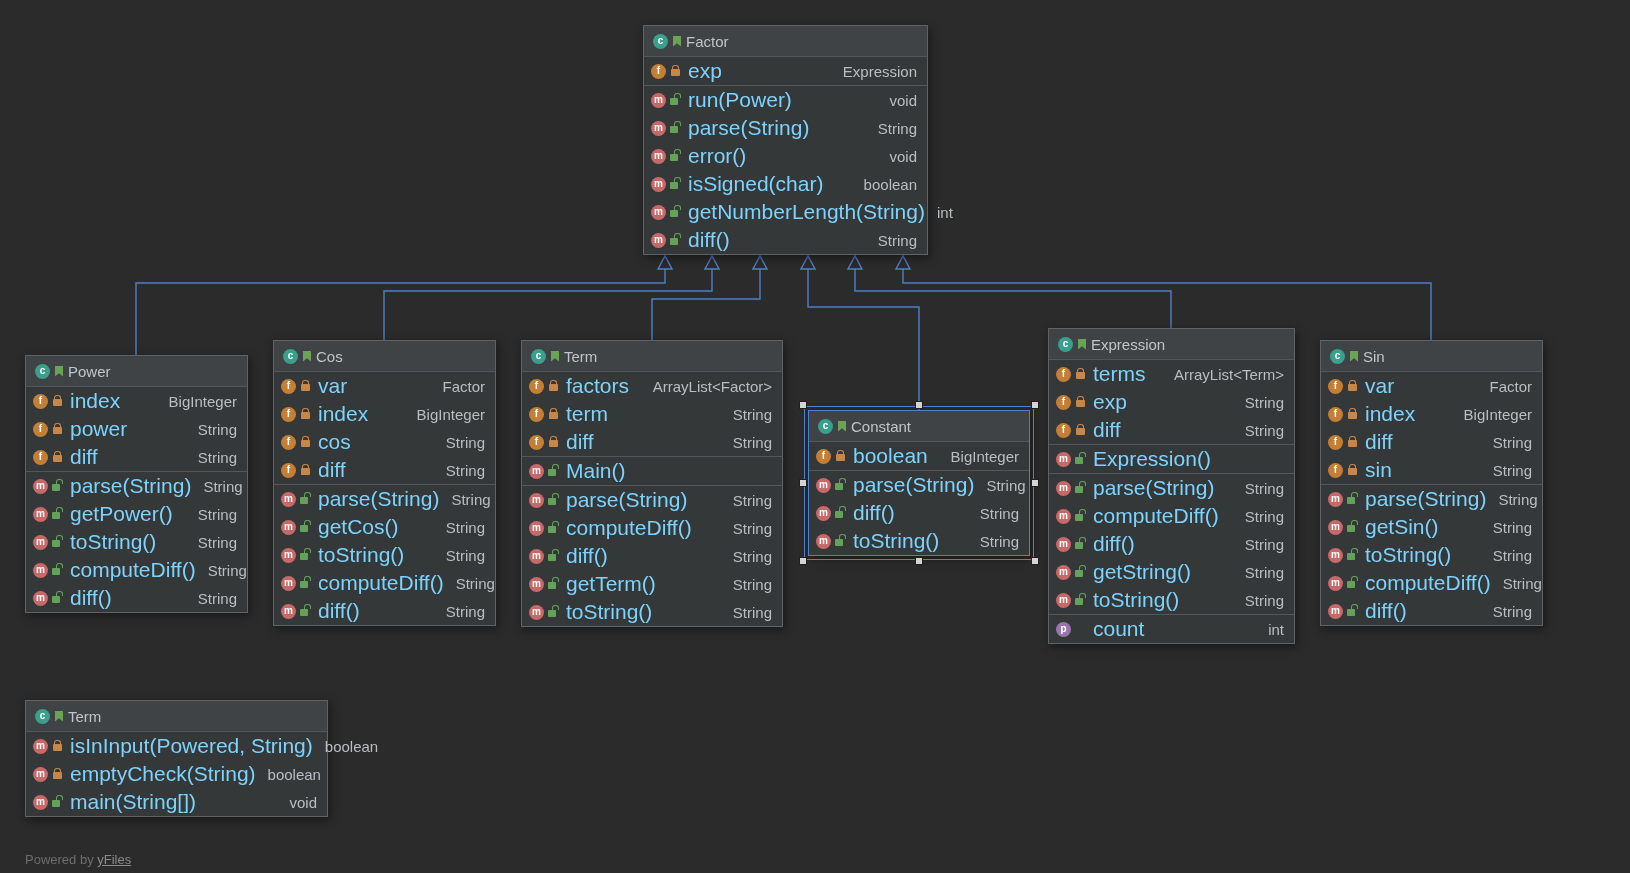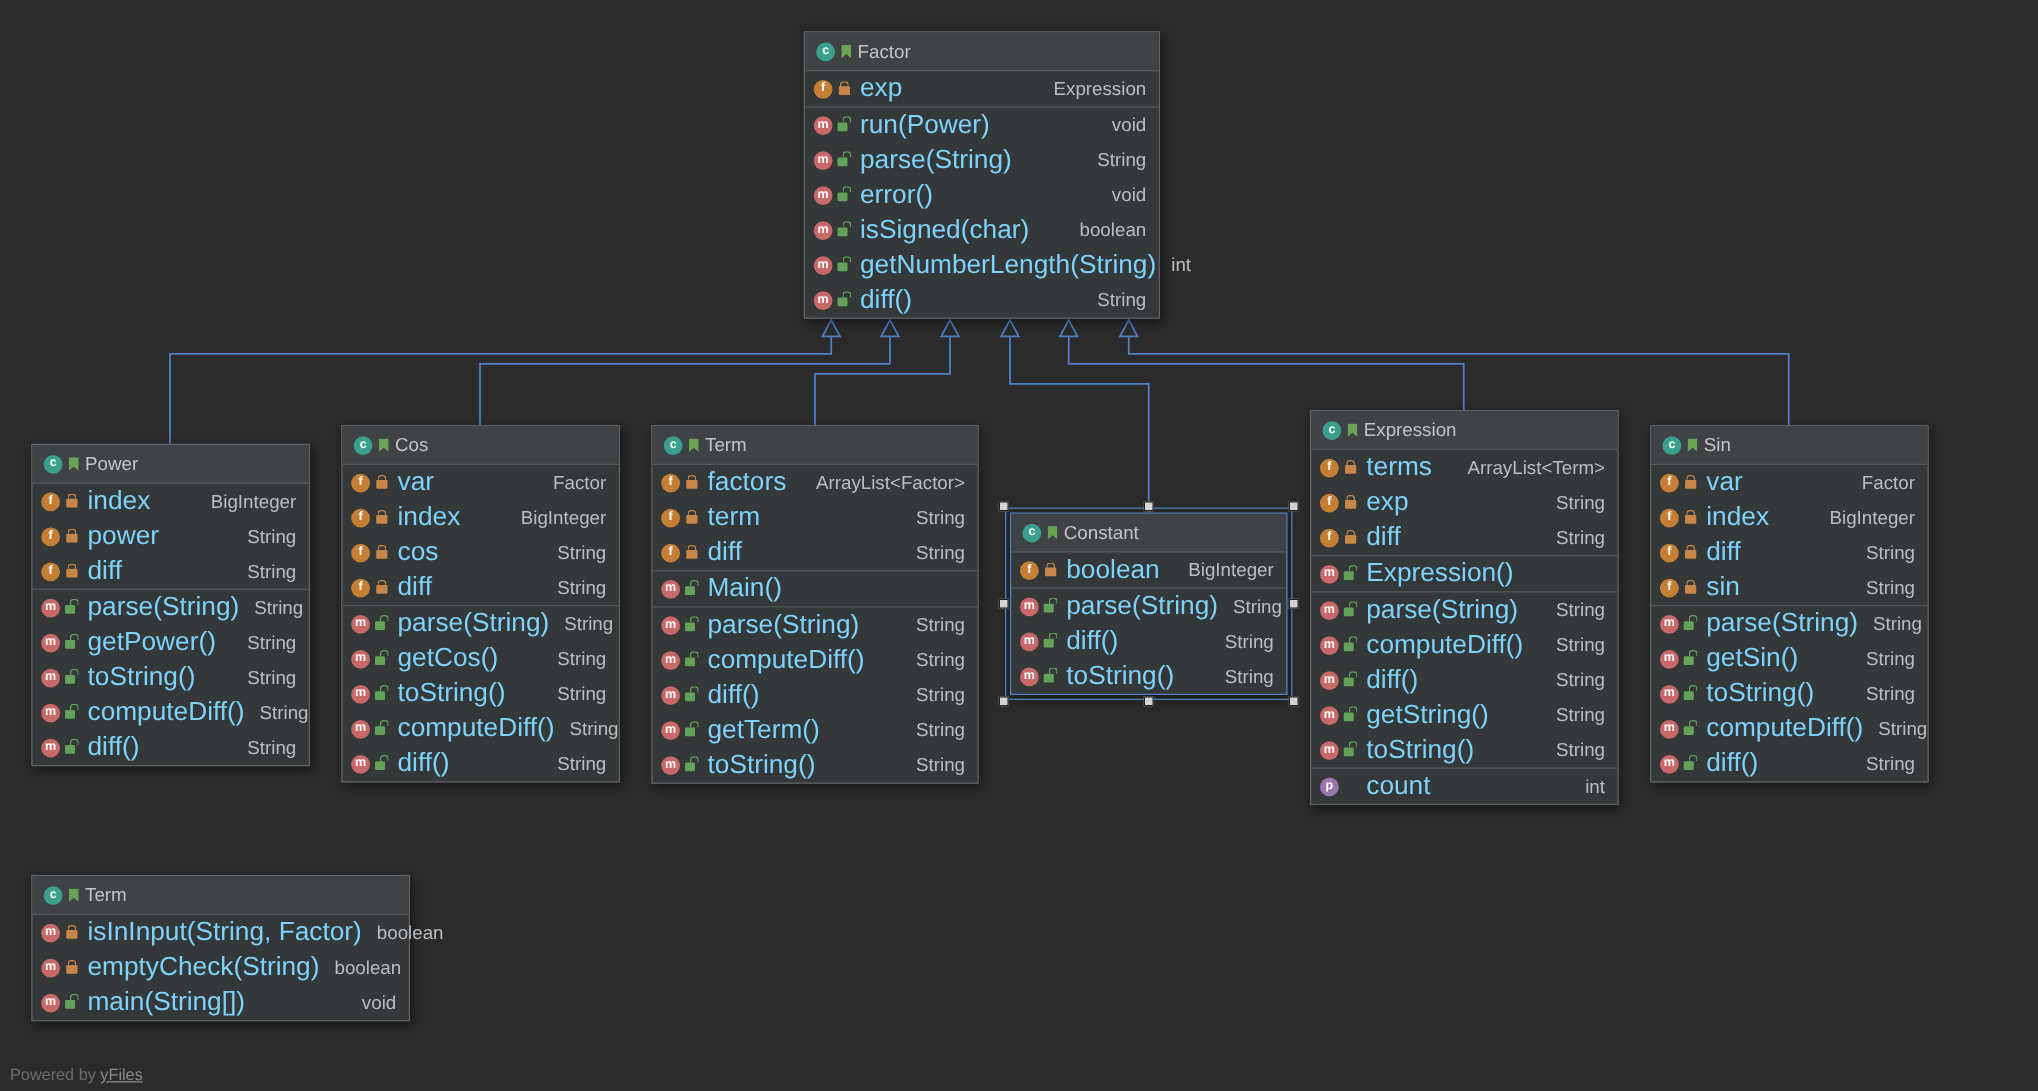--- a/index.html
+++ b/index.html
@@ -60,21 +60,21 @@
   .edge{stroke:#4e81c8;stroke-width:1.4;fill:none;}
   .arrowhead{fill:#2b2b2b;stroke:#4e81c8;stroke-width:1.4;}
 
   .class-box.selected{border-color:#4e81c8;}
   .sel-frame{position:absolute;inset:-5px;border:1px solid #4e81c8;pointer-events:none;}
   .handle{
     position:absolute;width:8px;height:8px;box-sizing:border-box;
     background:#d4d4d4;border:1px solid #1f1f1f;z-index:6;
   }
 
-  #footer{position:absolute;left:8px;bottom:6px;z-index:3;font-size:13px;color:#6d6d6d;}
+  #footer{position:absolute;left:25px;bottom:6px;z-index:3;font-size:13px;color:#6d6d6d;}
   #footer a{color:#8b8b8b;text-decoration:underline;cursor:pointer;}
 </style>
 </head>
 <body>
 
 <div id="canvas">
   <svg id="edges" width="1630" height="873">
       <polyline points="136,356 136,283 665,283 665,269" class="edge"></polyline>
       <polygon points="665,256 658,269 672,269" class="arrowhead"></polygon>
       <polyline points="384,341 384,291 712,291 712,269" class="edge"></polyline>
@@ -520,21 +520,21 @@
       <div class="class-box" style="left: 25px; top: 700px; width: 303px;">
         <div class="hdr">
           <span class="badge cls">c</span>
           <span class="marker"></span>
           <span class="title">Term</span>
         </div>
         <div class="section">
           <div class="row">
             <span class="badge method">m</span>
             <span class="lockslot lock-closed"></span>
-            <span class="name">isInInput(String, Factor)</span>
+            <span class="name">isInInput(Powered, String)</span>
             <span class="type">boolean</span>
           </div>
           <div class="row">
             <span class="badge method">m</span>
             <span class="lockslot lock-closed"></span>
             <span class="name">emptyCheck(String)</span>
             <span class="type">boolean</span>
           </div>
           <div class="row">
             <span class="badge method">m</span>

